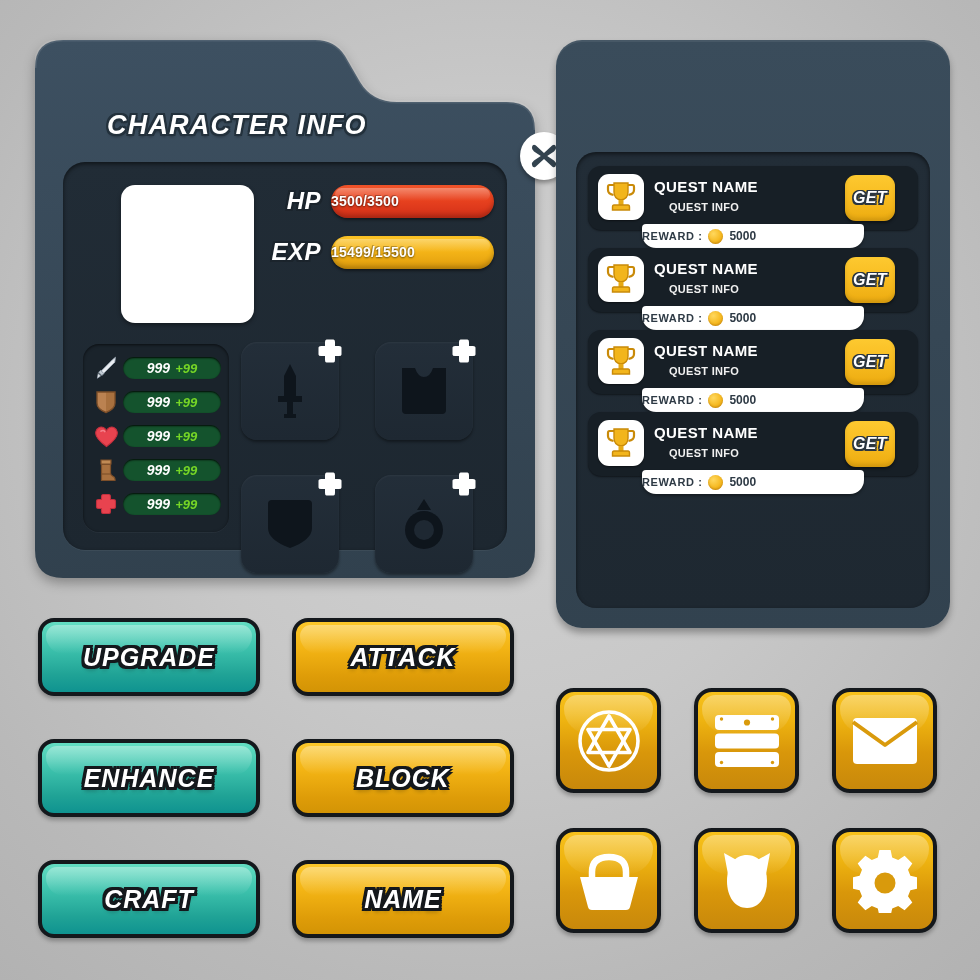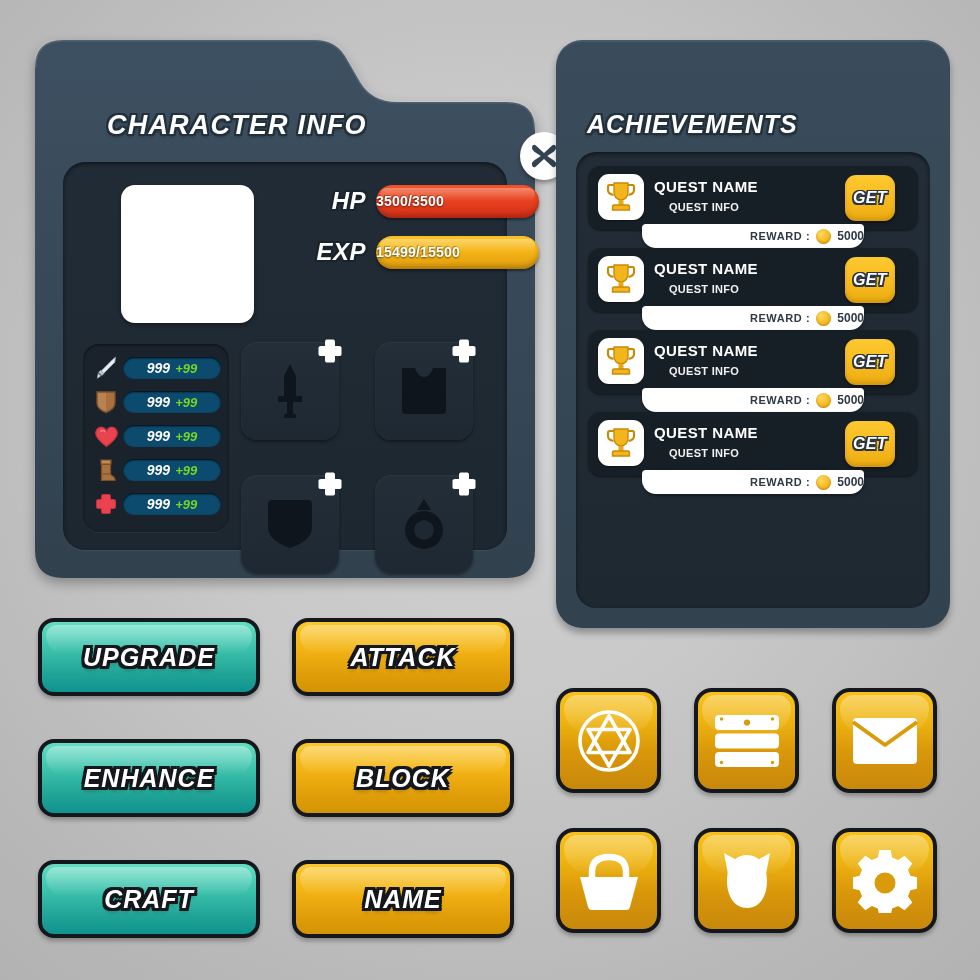--- a/index.html
+++ b/index.html
@@ -47,21 +47,21 @@
     border-radius: 22px;
     box-shadow: inset 0 2px 4px rgba(0,0,0,.55), 0 1px 0 rgba(255,255,255,.05);
   }
 
   .avatar-box {
     position: absolute; left: 58px; top: 23px; width: 133px; height: 138px;
     background: #ffffff; border-radius: 14px;
     box-shadow: 0 2px 4px rgba(0,0,0,.4);
   }
 
-  .stat-rows { position:absolute; left: 206px; top: 18px; width: 240px; margin-left: 45px; }
+  .stat-rows { position:absolute; left: 206px; top: 18px; width: 240px; }
   .stat-row { display:flex; align-items:center; height:42px; margin-bottom: 9px; }
   .stat-label {
     width: 62px; text-align: right; padding-right: 10px;
     font-size: 24px; font-weight: 800; font-style: italic;
     color:#fff;
     text-shadow: -2px -2px 0 #1b242c, 2px -2px 0 #1b242c, -2px 2px 0 #1b242c,
                  2px 2px 0 #1b242c, 0 2px 0 #1b242c, 0 -2px 0 #1b242c,
                  2px 0 0 #1b242c, -2px 0 0 #1b242c;
     letter-spacing: .5px;
   }
@@ -91,21 +91,21 @@
     position: absolute; left: 20px; top: 182px; width: 146px; height: 188px;
     background: #1a232b; border-radius: 16px;
     box-shadow: inset 0 1px 3px rgba(0,0,0,.6), 0 1px 0 rgba(255,255,255,.04);
     padding: 9px 8px;
   }
   .stat-item { display:flex; align-items:center; height: 30px; margin-bottom: 4px; }
   .stat-ico { width: 30px; height: 26px; display:flex; align-items:center; justify-content:center; flex:0 0 30px; }
   .stat-ico svg { display:block; }
   .stat-pill {
     flex: 1; height: 22px; margin-left: 2px;
-    background: #0c4a6e; border-radius: 11px;
+    background: #14532d; border-radius: 11px;
     display:flex; align-items:center; justify-content:center; gap: 5px;
     box-shadow: inset 0 1px 2px rgba(0,0,0,.9);
   }
   .stat-num { font-size: 14px; font-weight: 800; color:#fff; font-style: italic; }
   .stat-add { font-size: 13px; font-weight: 800; color:#76d626; font-style: italic; }
 
   
   .slot-grid { position: absolute; left: 178px; top: 180px; width: 250px; }
   .eq-slot {
     position: absolute; width: 98px; height: 98px;
@@ -173,21 +173,21 @@
     font-size: 16px; font-weight: 800; color:#fff; font-style: italic; letter-spacing: .3px;
     text-shadow: -1.5px -1.5px 0 #2b3640, 1.5px -1.5px 0 #2b3640,
                  -1.5px 1.5px 0 #2b3640, 1.5px 1.5px 0 #2b3640,
                  0 1.5px 0 #2b3640, 0 -1.5px 0 #2b3640,
                  1.5px 0 0 #2b3640, -1.5px 0 0 #2b3640;
   }
   .reward-band {
     position:absolute; left: 54px; top: 58px; width: 222px; height: 24px;
     background: #fff;
     border-radius: 4px 4px 14px 14px;
-    display:flex; align-items:center; justify-content:flex-end; gap:6px;
+    display:flex; align-items:center; justify-content:flex-start; gap:6px;
     box-shadow: 0 2px 3px rgba(0,0,0,.35);
   }
   .reward-lbl { font-size: 11px; font-weight: 800; color:#2e3a45; letter-spacing:.6px; }
   .coin {
     width: 15px; height: 15px; border-radius: 50%;
     background: radial-gradient(circle at 36% 32%, #ffd85e 0%, #f6ba22 55%, #e09b0d 100%);
     box-shadow: inset 0 -1px 2px rgba(150,90,0,.45);
   }
   .reward-amt { font-size: 12px; font-weight: 800; color:#2e3a45; }
 
@@ -415,21 +415,20 @@
           </svg>
         </div>
       </div>
 
     </div>
   </div>
 </div>
 
 <div class="abs" id="ach-panel">
 
-  <div class="outline-text" id="ach-title">ACHIEVEMENTS</div>
 
   <div class="ach-inner">
 
     <div class="quest">
       <div class="quest-card"></div>
       <div class="quest-ico">
         <svg width="30" height="32" viewBox="0 0 30 32" xmlns="http://www.w3.org/2000/svg">
           <path d="M8 2 H22 V11 Q22 18 15 19 Q8 18 8 11 Z" fill="#f2b51c" stroke="#c98a08" stroke-width="1.4"></path>
           <path d="M8 4 H3.5 Q2 4 2 6 V9 Q2 13 7.5 14" fill="none" stroke="#c98a08" stroke-width="2.2"></path>
           <path d="M22 4 H26.5 Q28 4 28 6 V9 Q28 13 22.5 14" fill="none" stroke="#c98a08" stroke-width="2.2"></path>

